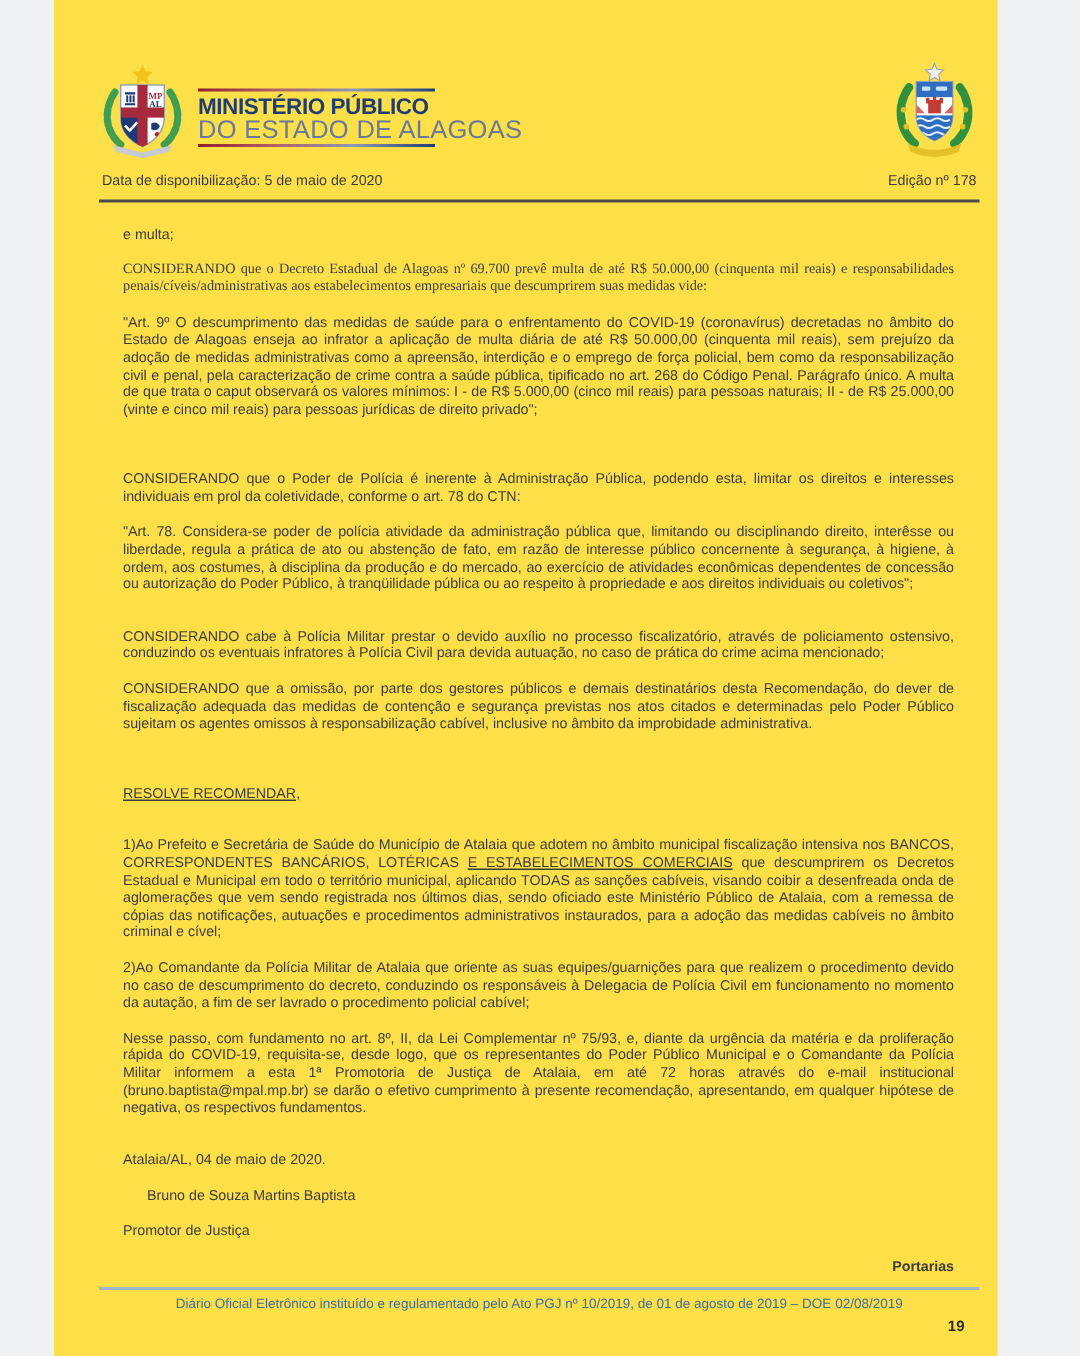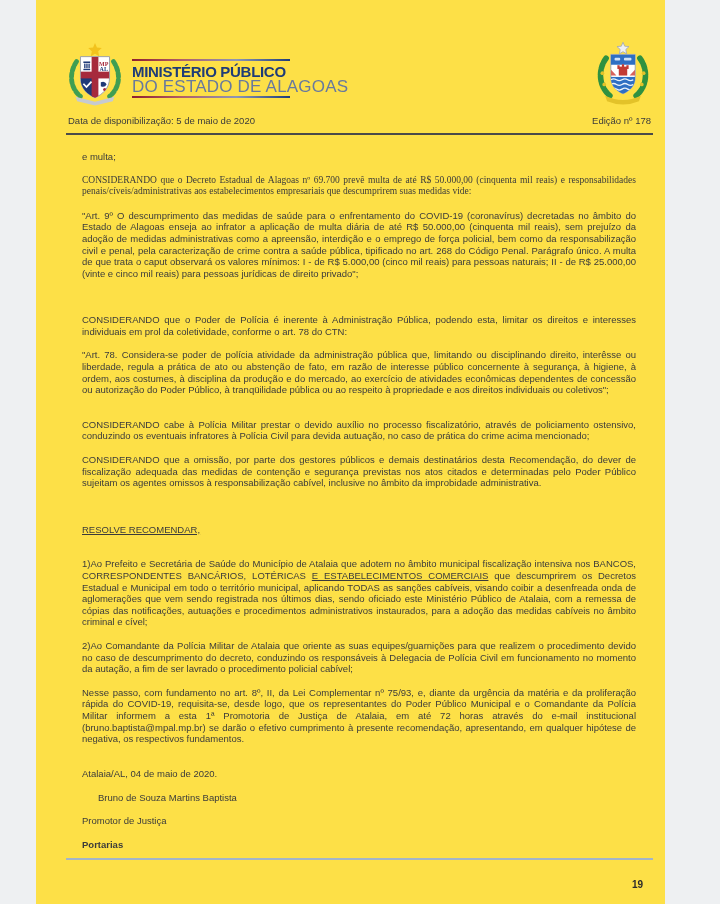--- a/index.html
+++ b/index.html
@@ -40,21 +40,21 @@
   .header-rule{
     position:absolute;top:133px;left:30px;right:12px;
     border-top:2px solid #4a4a4a;
   }
   
   .doc-body{
     position:absolute;top:151px;left:34px;right:17px;
     font-size:9.5px;line-height:11.6px;color:#3b3b3b;
   }
   .doc-body p{margin:12px;text-align:justify;}
-  .doc-body p.center{text-align:left;}
+  .doc-body p.center{text-align:right;}
   .doc-body p.bold{font-weight:bold;}
   .doc-body span.u{text-decoration:underline;}
   
   .footer-rule{
     position:absolute;top:858px;left:30px;right:12px;
     border-top:2px solid #a3b5c9;
   }
   .footer-note{
     position:absolute;top:864px;left:30px;right:12px;
     text-align:center;font-size:9px;color:#3a6ba5;
@@ -162,16 +162,17 @@
         <p class="" style="margin-top: 23.2px;"><span>1)Ao Prefeito e Secretária de Saúde do Município de Atalaia que adotem no âmbito municipal fiscalização intensiva nos BANCOS, CORRESPONDENTES BANCÁRIOS, LOTÉRICAS </span><span class="u">E ESTABELECIMENTOS COMERCIAIS</span><span> que descumprirem os Decretos Estadual e Municipal em todo o território municipal, aplicando TODAS as sanções cabíveis, visando coibir a desenfreada onda de aglomerações que vem sendo registrada nos últimos dias, sendo oficiado este Ministério Público de Atalaia, com a remessa de cópias das notificações, autuações e procedimentos administrativos instaurados, para a adoção das medidas cabíveis no âmbito criminal e cível;</span></p>
         <p class="" style="margin-top: 11.6px;"><span>2)Ao Comandante da Polícia Militar de Atalaia que oriente as suas equipes/guarnições para que realizem o procedimento devido no caso de descumprimento do decreto, conduzindo os responsáveis à Delegacia de Polícia Civil em funcionamento no momento da autação, a fim de ser lavrado o procedimento policial cabível;</span></p>
         <p class="" style="margin-top: 11.6px;"><span>Nesse passo, com fundamento no art. 8º, II, da Lei Complementar nº 75/93, e, diante da urgência da matéria e da proliferação rápida do COVID-19, requisita-se, desde logo, que os representantes do Poder Público Municipal e o Comandante da Polícia Militar informem a esta 1ª Promotoria de Justiça de Atalaia, em até 72 horas através do e-mail institucional (bruno.baptista@mpal.mp.br) se darão o efetivo cumprimento à presente recomendação, apresentando, em qualquer hipótese de negativa, os respectivos fundamentos.</span></p>
         <p class="" style="margin-top: 23.2px;"><span>Atalaia/AL, 04 de maio de 2020.</span></p>
         <p class="" style="margin-top: 11.6px; padding-left: 16px;"><span>Bruno de Souza Martins Baptista</span></p>
         <p class="" style="margin-top: 0px;"><span>Promotor de Justiça</span></p>
         <p class="center bold" style="margin-top: 11.6px;"><span>Portarias</span></p>
       </main>
 
     <div class="footer-rule"></div>
+    <div class="footer-note">Diário Oficial Eletrônico instituído e regulamentado pelo Ato PGJ nº 10/2019, de 01 de agosto de 2019 – DOE 02/08/2019</div>
     <div class="page-number">19</div>
 
   </div>
 </div>
 
 </body></html>

